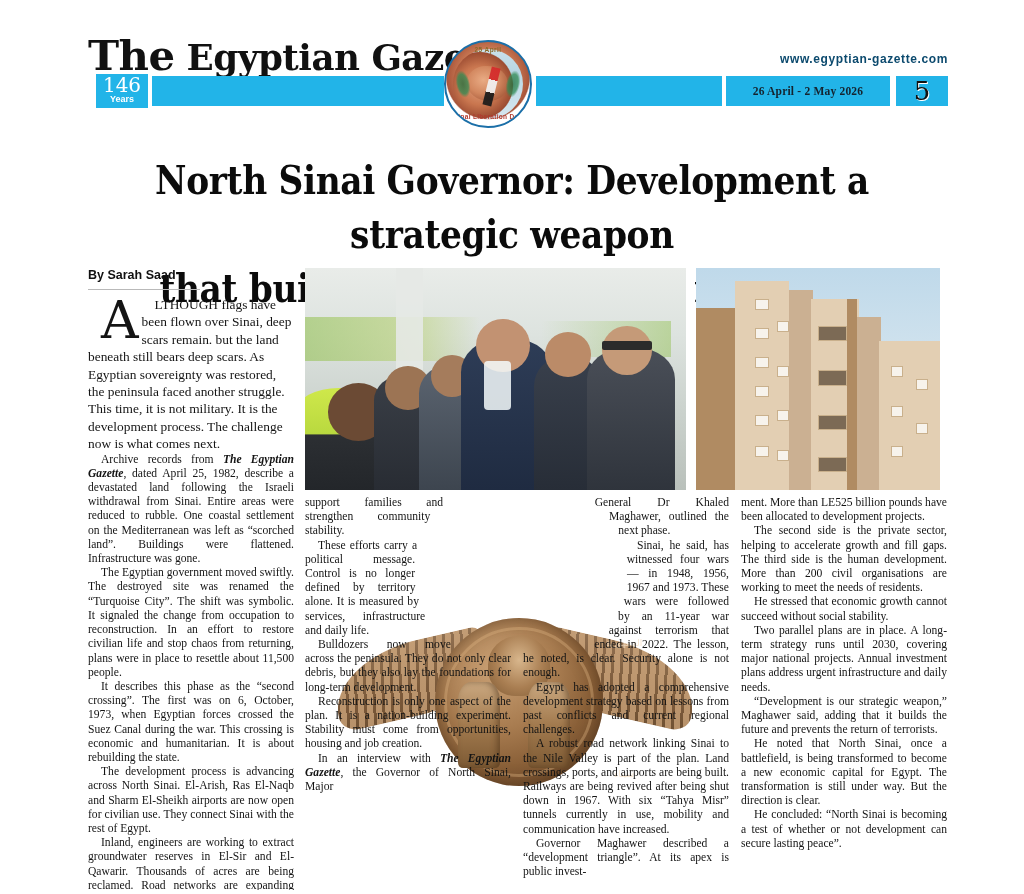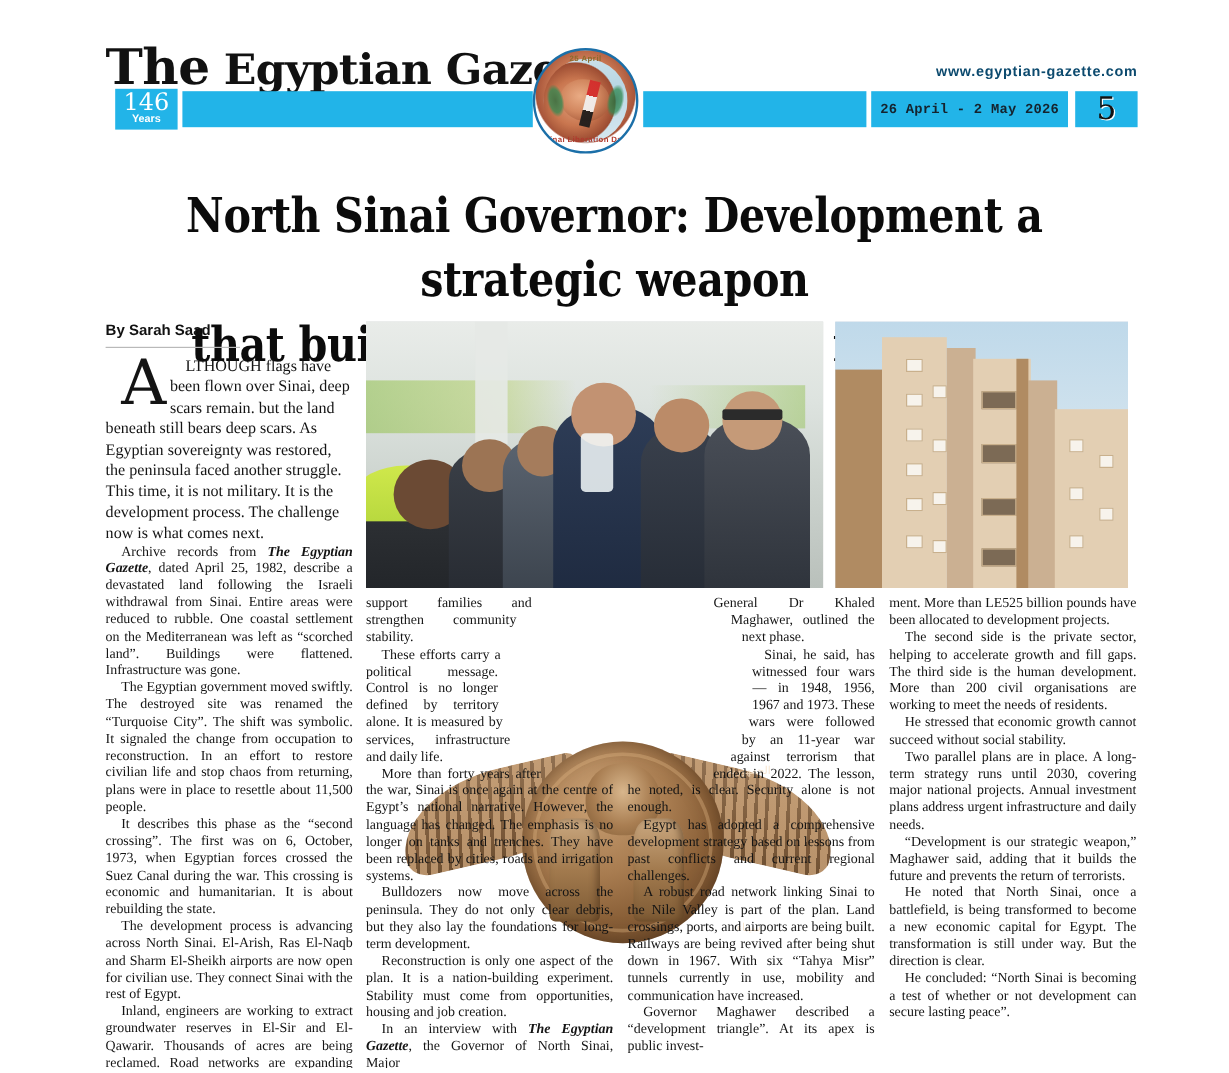--- a/index.html
+++ b/index.html
@@ -41,21 +41,21 @@
   .years-box .lbl{display:block;font-size:9px;font-weight:bold;line-height:10px;}
   .blue-bar-main{
     position:absolute;left:152px;top:76px;width:292px;height:30px;background:#22b4e8;
   }
   .blue-bar-right{
     position:absolute;left:536px;top:76px;width:186px;height:30px;background:#22b4e8;
   }
   .date-box{
     position:absolute;left:726px;top:76px;width:164px;height:30px;background:#22b4e8;
     color:#15232e;
-    font-family:Liberation Mono, monospace;
+    font-family:Liberation Serif, serif;
     font-size:11.5px;font-weight:bold;
     display:flex;align-items:center;justify-content:center;
     letter-spacing:0.2px;
   }
   .page-num-box{
     position:absolute;left:896px;top:76px;width:52px;height:30px;background:#22b4e8;
     display:flex;align-items:center;justify-content:center;
   }
   .page-num-box span{
     font-family:"DejaVu Serif", serif;
@@ -349,21 +349,20 @@
       <p>Archive records from <b style="font-style: italic;">The Egyptian Gazette</b>, dated April 25, 1982, describe a devastated land following the Israeli withdrawal from Sinai. Entire areas were reduced to rubble. One coastal settlement on the Mediterranean was left as “scorched land”. Buildings were flattened. Infrastructure was gone.</p>
       <p>The Egyptian government moved swiftly. The destroyed site was renamed the “Turquoise City”. The shift was symbolic. It signaled the change from occupation to reconstruction. In an effort to restore civilian life and stop chaos from returning, plans were in place to resettle about 11,500 people.</p>
       <p>It describes this phase as the “second crossing”. The first was on 6, October, 1973, when Egyptian forces crossed the Suez Canal during the war. This crossing is economic and humanitarian. It is about rebuilding the state.</p>
       <p>The development process is advancing across North Sinai. El-Arish, Ras El-Naqb and Sharm El-Sheikh airports are now open for civilian use. They connect Sinai with the rest of Egypt.</p>
       <p>Inland, engineers are working to extract groundwater reserves in El-Sir and El-Qawarir. Thousands of acres are being reclamed. Road networks are expanding rapidly. New routes now connect remote areas to the Nile Valley for the first time in decades.</p>
     </div>
   <div class="col c2">
       <div class="wrapL"></div>
       <p class="noind">support families and strengthen community stability.</p>
       <p>These efforts carry a political message. Control is no longer defined by territory alone. It is measured by services, infrastructure and daily life.</p>
-      <p>More than forty years after the war, Sinai is once again at the centre of Egypt’s national narrative. However, the language has changed. The emphasis is no longer on tanks and trenches. They have been replaced by cities, roads and irrigation systems.</p>
       <p>Bulldozers now move across the peninsula. They do not only clear debris, but they also lay the foundations for long-term development.</p>
       <p>Reconstruction is only one aspect of the plan. It is a nation-building experiment. Stability must come from opportunities, housing and job creation.</p>
       <p>In an interview with <b style="font-style: italic;">The Egyptian Gazette</b>, the Governor of North Sinai, Major</p>
     </div>
   <div class="col c3">
       <div class="wrapR"></div>
       <p class="noind">General Dr Khaled Maghawer, outlined the next phase.</p>
       <p>Sinai, he said, has witnessed four wars — in 1948, 1956, 1967 and 1973. These wars were followed by an 11-year war against terrorism that ended in 2022. The lesson, he noted, is clear. Security alone is not enough.</p>
       <p>Egypt has adopted a comprehensive development strategy based on lessons from past conflicts and current regional challenges.</p>
       <p>A robust road network linking Sinai to the Nile Valley is part of the plan. Land crossings, ports, and airports are being built. Railways are being revived after being shut down in 1967. With six “Tahya Misr” tunnels currently in use, mobility and communication have increased.</p>

